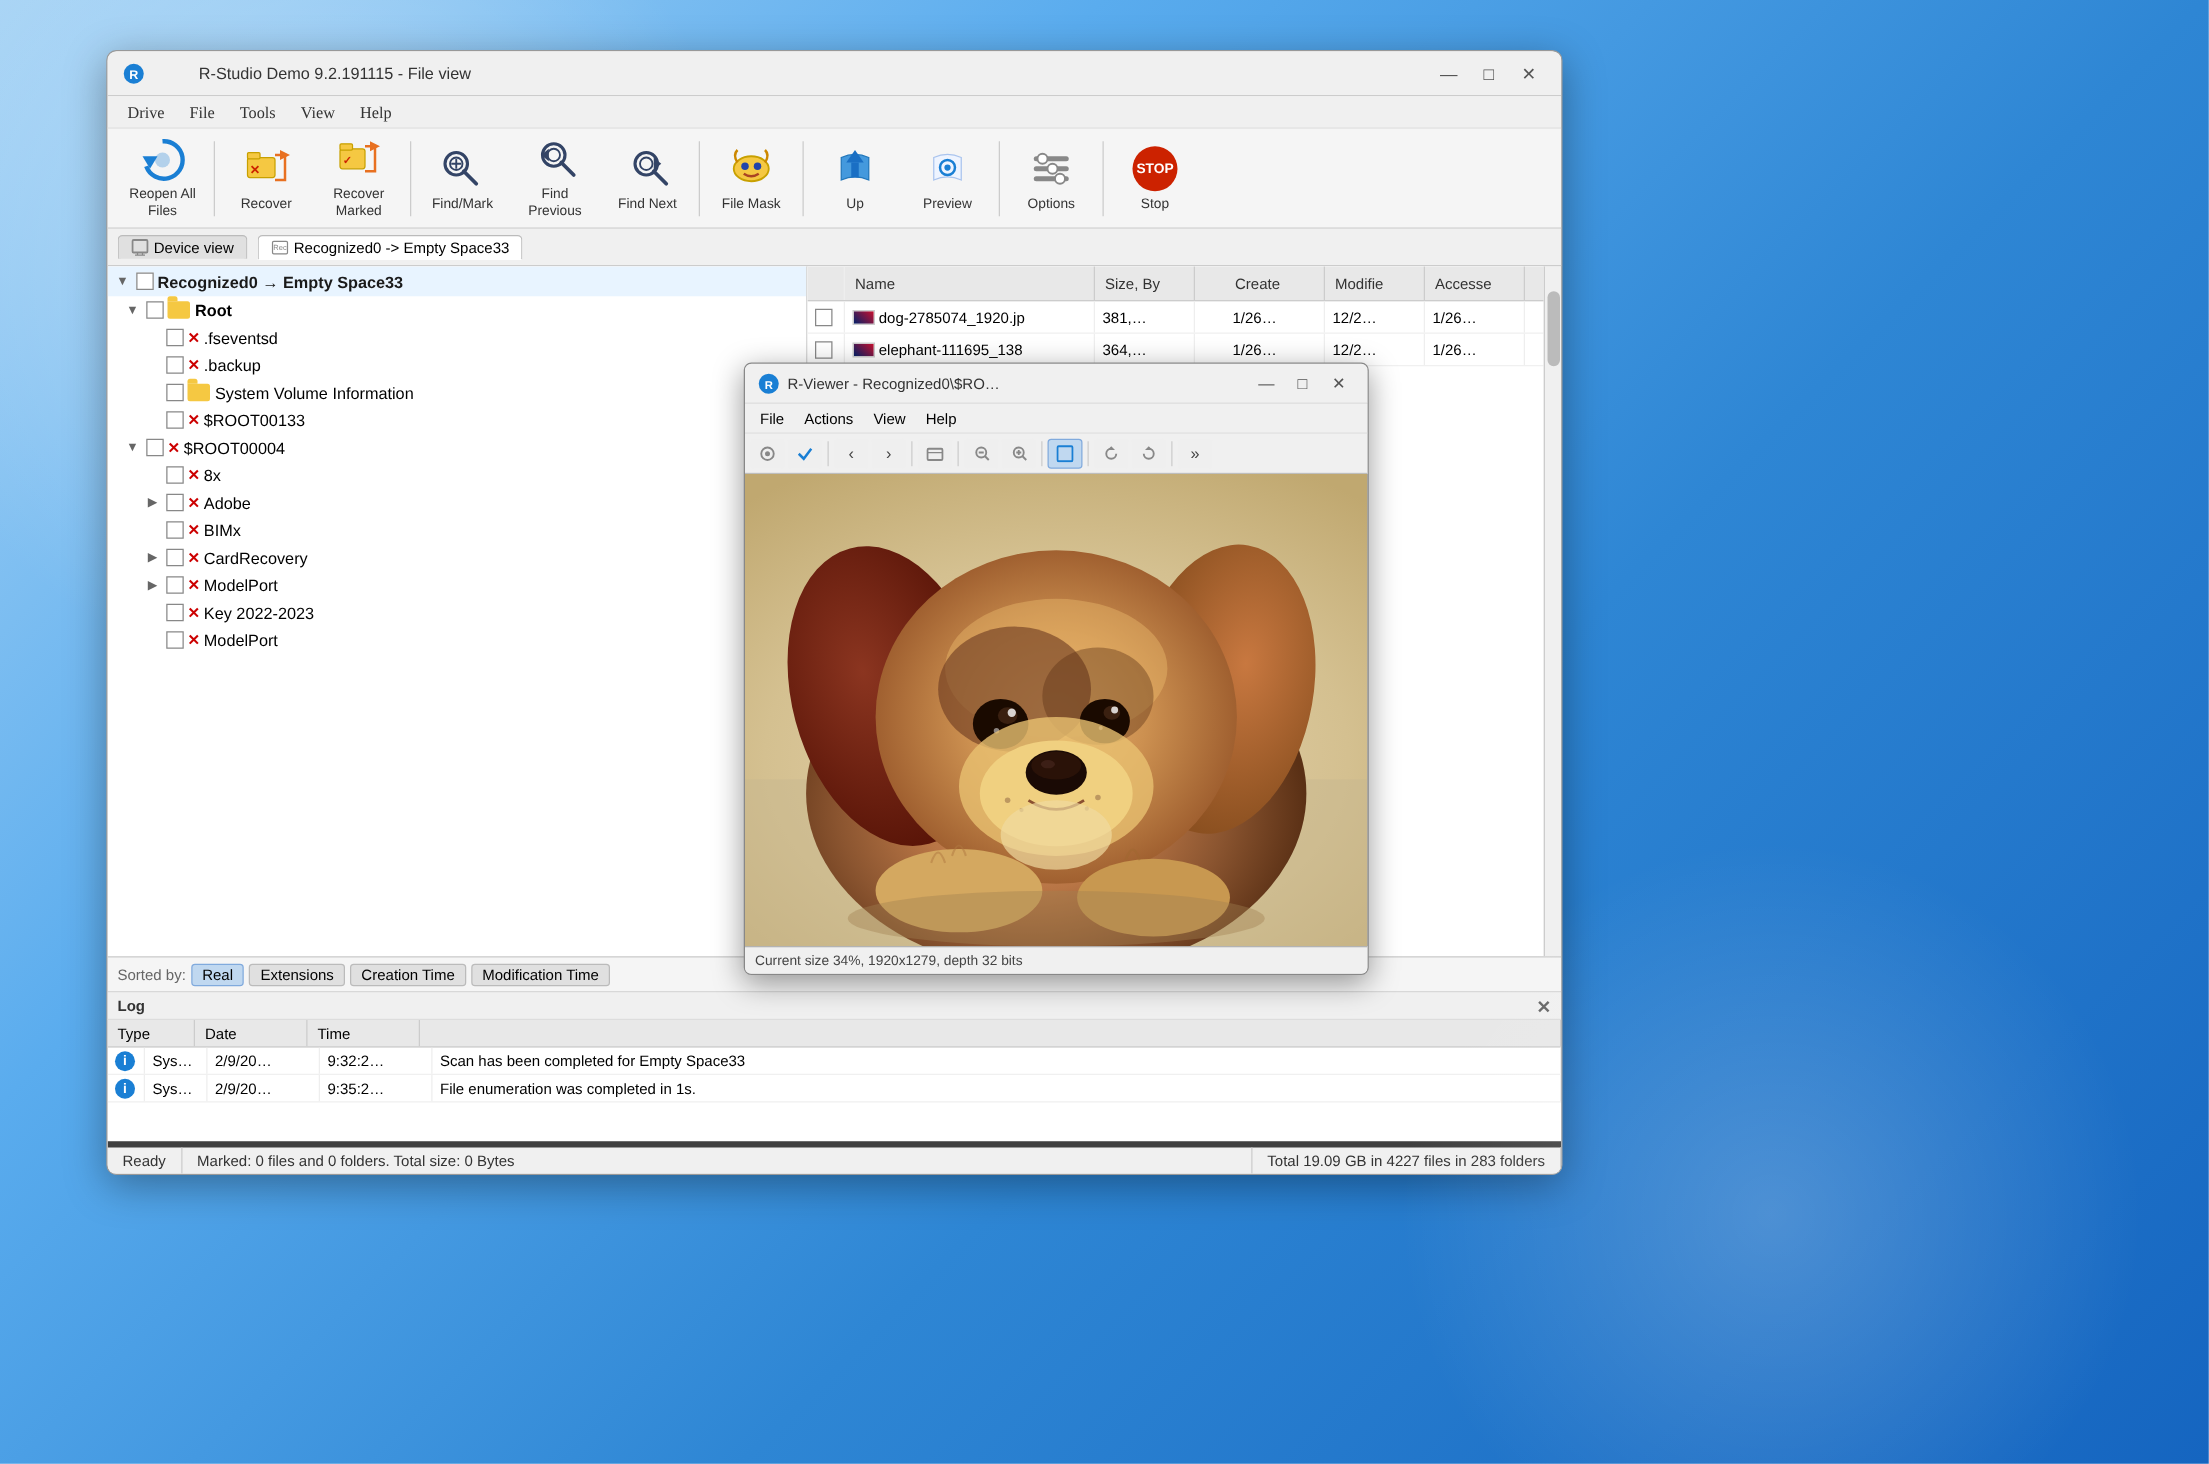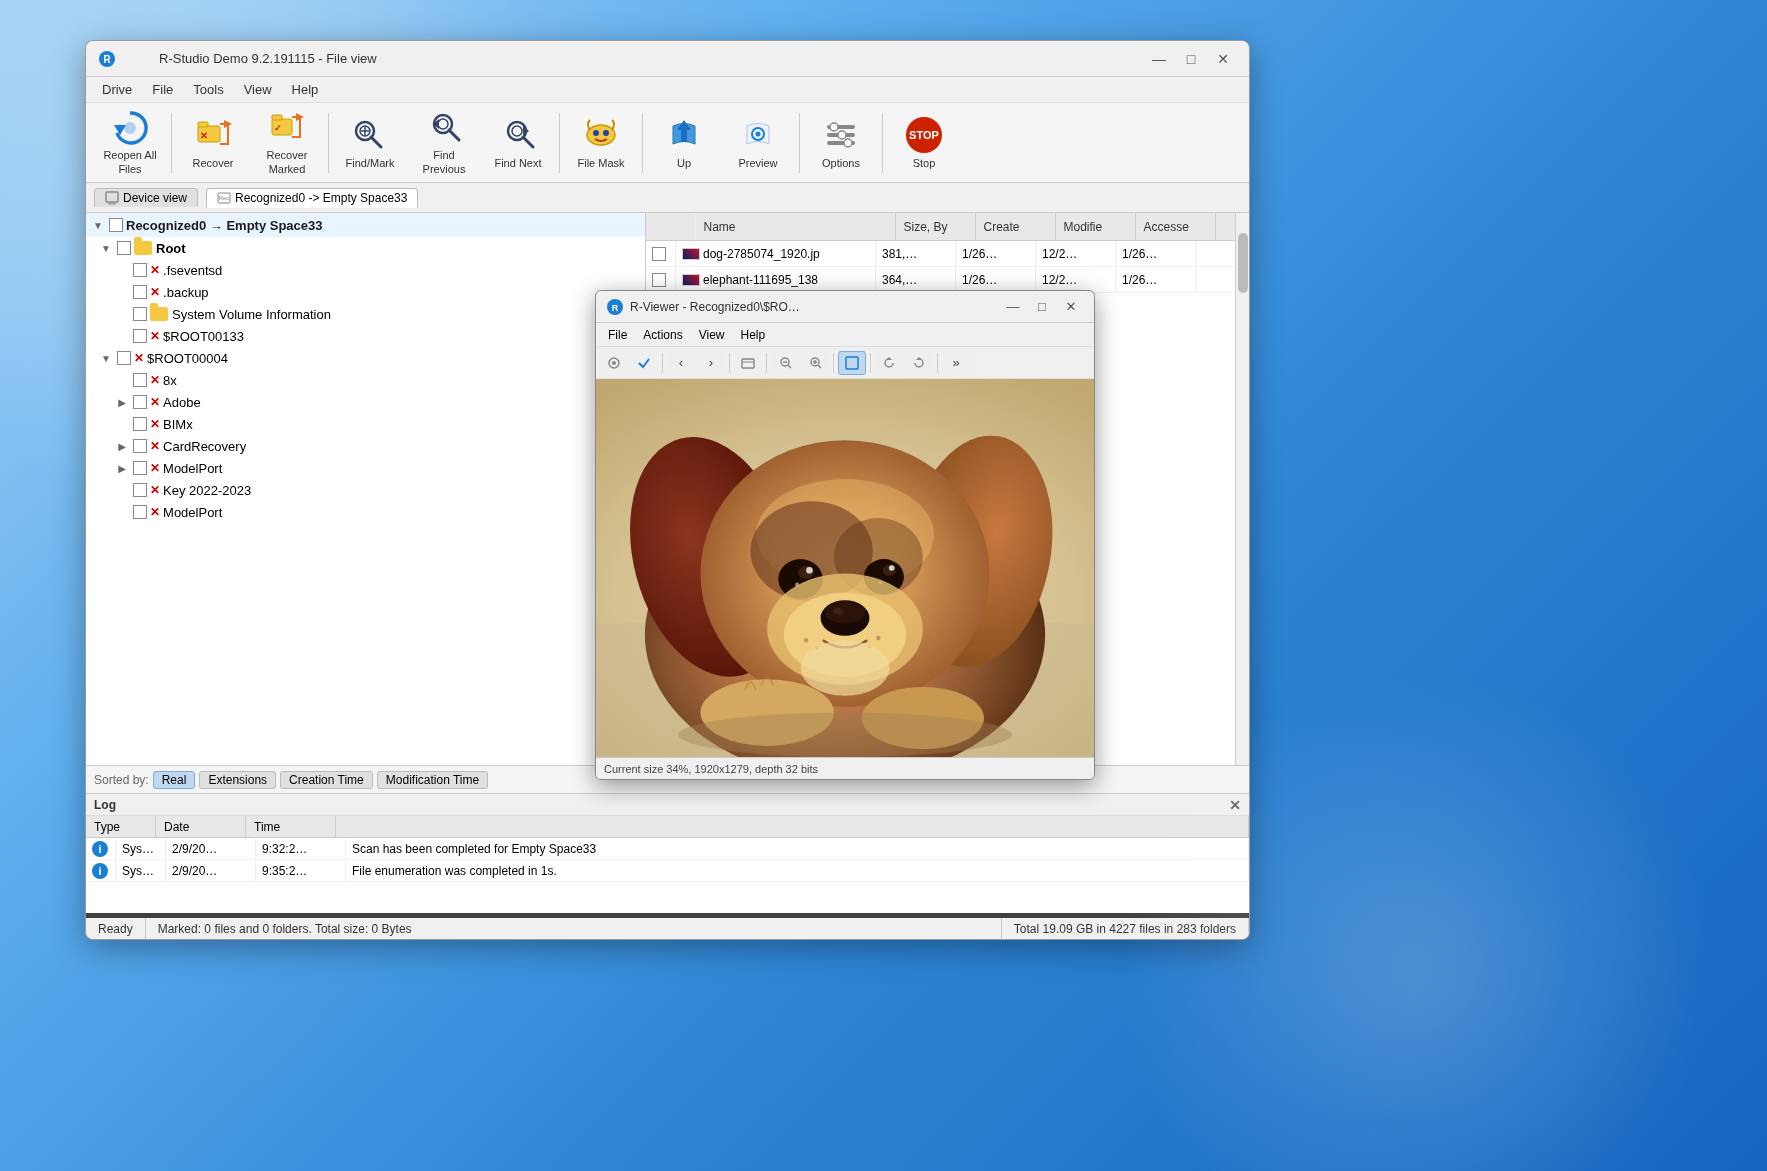--- a/index.html
+++ b/index.html
@@ -92,20 +92,21 @@
       border-bottom: 1px solid #ddd;
       flex-shrink: 0;
       gap: 4px;
     }
     .menu-item {
       padding: 2px 8px;
       font-size: 13px;
       color: #333;
       cursor: pointer;
       border-radius: 3px;
+      font-family: Liberation Serif, serif;
     }
 
     
     .toolbar {
       background: #f5f5f5;
       height: 80px;
       display: flex;
       align-items: center;
       padding: 4px 8px;
       border-bottom: 1px solid #ccc;
@@ -265,21 +266,20 @@
     }
 
     
     .file-header {
       display: flex;
       background: #e8e8e8;
       border-bottom: 1px solid #ccc;
       height: 28px;
       align-items: center;
       flex-shrink: 0;
-      justify-content: center;
     }
     .file-col-header {
       font-size: 12px;
       color: #333;
       padding: 0 8px;
       border-right: 1px solid #ccc;
       height: 100%;
       display: flex; align-items: center;
       cursor: pointer;
       white-space: nowrap;
@@ -302,21 +302,21 @@
       border-right: 1px solid #eee;
       height: 100%;
       display: flex; align-items: center;
       overflow: hidden;
       white-space: nowrap;
       text-overflow: ellipsis;
     }
     .check-col { width: 30px; flex-shrink: 0; }
     .name-col { width: 200px; flex-shrink: 0; }
     .size-col { width: 80px; flex-shrink: 0; }
-    .created-col { width: 80px; flex-shrink: 0; }
+    .created-col { width: 80px; flex-shrink: 0; margin-left: 24px; }
     .modified-col { width: 80px; flex-shrink: 0; }
     .accessed-col { width: 80px; flex-shrink: 0; }
 
     
     .file-list::-webkit-scrollbar { width: 12px; }
     .file-list::-webkit-scrollbar-track { background: #f0f0f0; }
     .file-list::-webkit-scrollbar-thumb { background: #bbb; border-radius: 6px; }
     .main-scrollbar {
       width: 14px;
       background: #f0f0f0;

